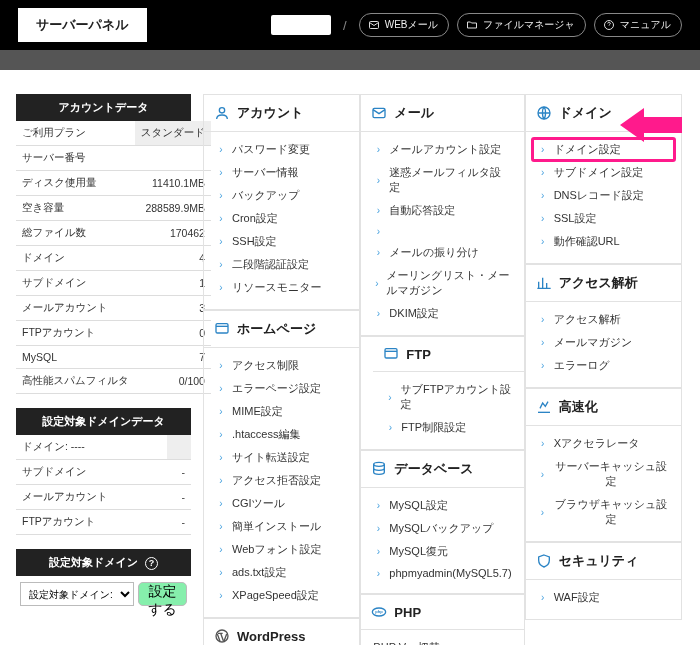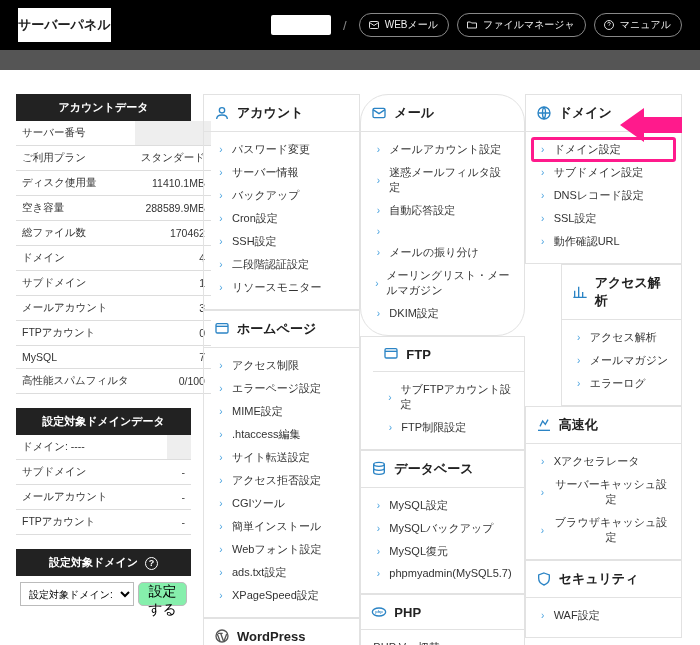--- a/index.html
+++ b/index.html
@@ -15,21 +15,21 @@
   .topbar {
     background: #000;
     height: 50px;
     display: flex;
     align-items: center;
     padding: 0 18px;
     gap: 8px;
   }
   .topbar .logo-box {
     background: #fff;
-    padding: 8px 0;
+    padding: 8px 18px;
     font-weight: 700;
     font-size: 13px;
     color: #222;
   }
   .topbar .spacer { flex: 1; }
   .topbar .tag-white {
     background: #fff;
     border-radius: 2px;
     height: 20px;
     width: 60px;
@@ -203,26 +203,26 @@
 
 <div class="page-wrap">
 <div class="page">
 
   <div class="sidebar">
 
     <div class="sb-head">アカウントデータ</div>
     <table class="sb-table">
       <tbody id="acct-rows">
             <tr>
+              <td>ご利用プラン</td>
+              <td>スタンダード</td>
+            </tr>
+            <tr>
               <td>サーバー番号</td>
               <td></td>
-            </tr>
-            <tr>
-              <td>ご利用プラン</td>
-              <td>スタンダード</td>
             </tr>
             <tr>
               <td>ディスク使用量</td>
               <td>11410.1MB</td>
             </tr>
             <tr>
               <td>空き容量</td>
               <td>288589.9MB</td>
             </tr>
             <tr>
@@ -401,21 +401,21 @@
                 <svg viewBox="0 0 24 24" fill="none" stroke="#555" stroke-width="2">
                   <circle cx="12" cy="12" r="9"></circle>
                   <path d="M5 9l4 11M10 8l4 11M19 9l-4 11M6 8h7"></path>
                 </svg>
               </span>
               <span>WordPress</span>
             </div>
           </div>
         </div>
         <div style="flex: 1 1 0%; display: flex; flex-direction: column;">
-          <div class="panel" style="border-top: 1px solid rgb(226, 226, 226); border-radius: 28px;">
+          <div class="panel" style="border-top: 1px solid rgb(226, 226, 226);">
             <div class="panel-head">
               <span class="picon">
                 <svg viewBox="0 0 24 24" fill="none" stroke="#2b84c5" stroke-width="2">
                   <rect x="3" y="5" width="18" height="14" rx="2"></rect>
                   <path d="M3 7l9 6 9-6"></path>
                 </svg>
               </span>
               <span>メール</span>
             </div>
             <div class="panel-body">
@@ -542,21 +542,21 @@
               <a class="link-row">
                 <span class="chev">›</span>
                 <span>SSL設定</span>
               </a>
               <a class="link-row">
                 <span class="chev">›</span>
                 <span>動作確認URL</span>
               </a>
             </div>
           </div>
-          <div class="panel" style="border-top: 1px solid rgb(226, 226, 226); border-right: 1px solid rgb(226, 226, 226); margin-left: 36px;">
+          <div class="panel" style="border-top: 1px solid rgb(226, 226, 226); border-right: 1px solid rgb(226, 226, 226);">
             <div class="panel-head">
               <span class="picon">
                 <svg viewBox="0 0 24 24" fill="none" stroke="#2b84c5" stroke-width="2">
                   <path d="M4 20V10M10 20V4M16 20v-8M22 20H2"></path>
                 </svg>
               </span>
               <span>アクセス解析</span>
             </div>
             <div class="panel-body">
               <a class="link-row">

